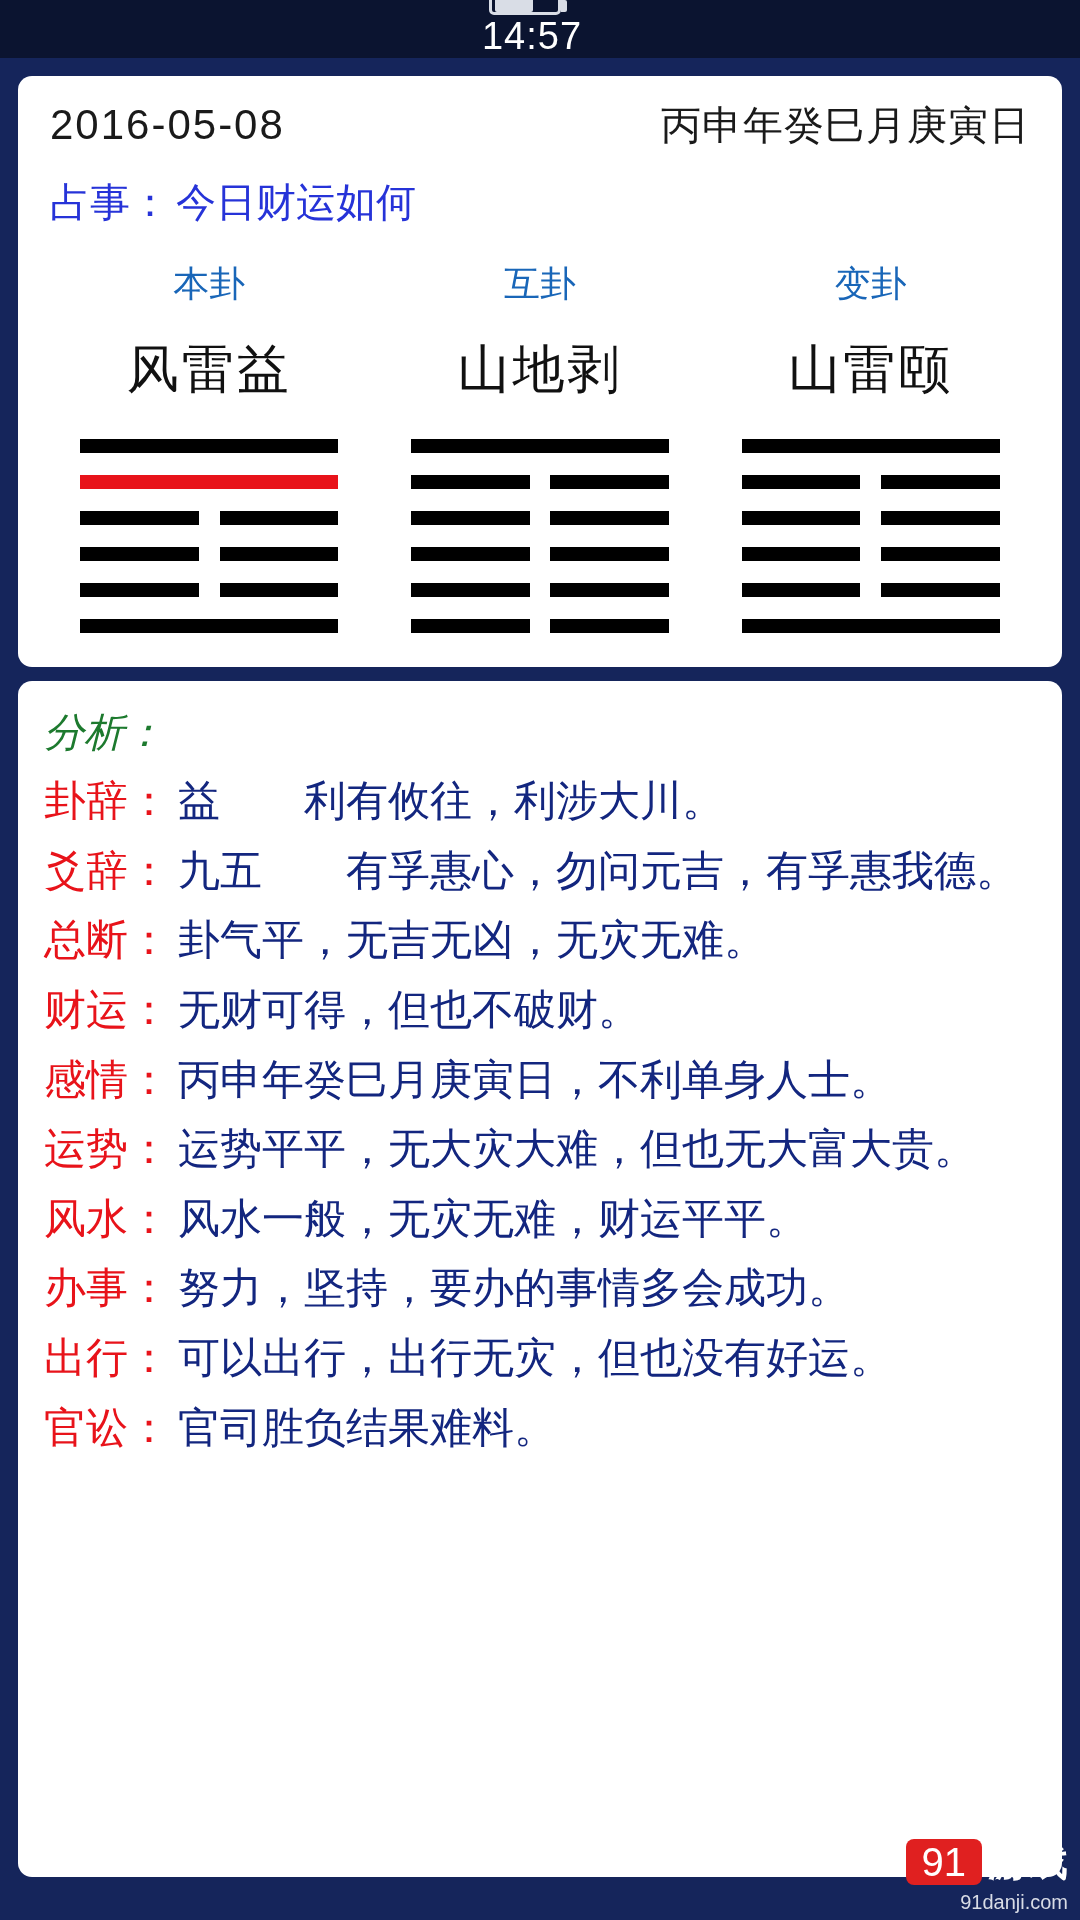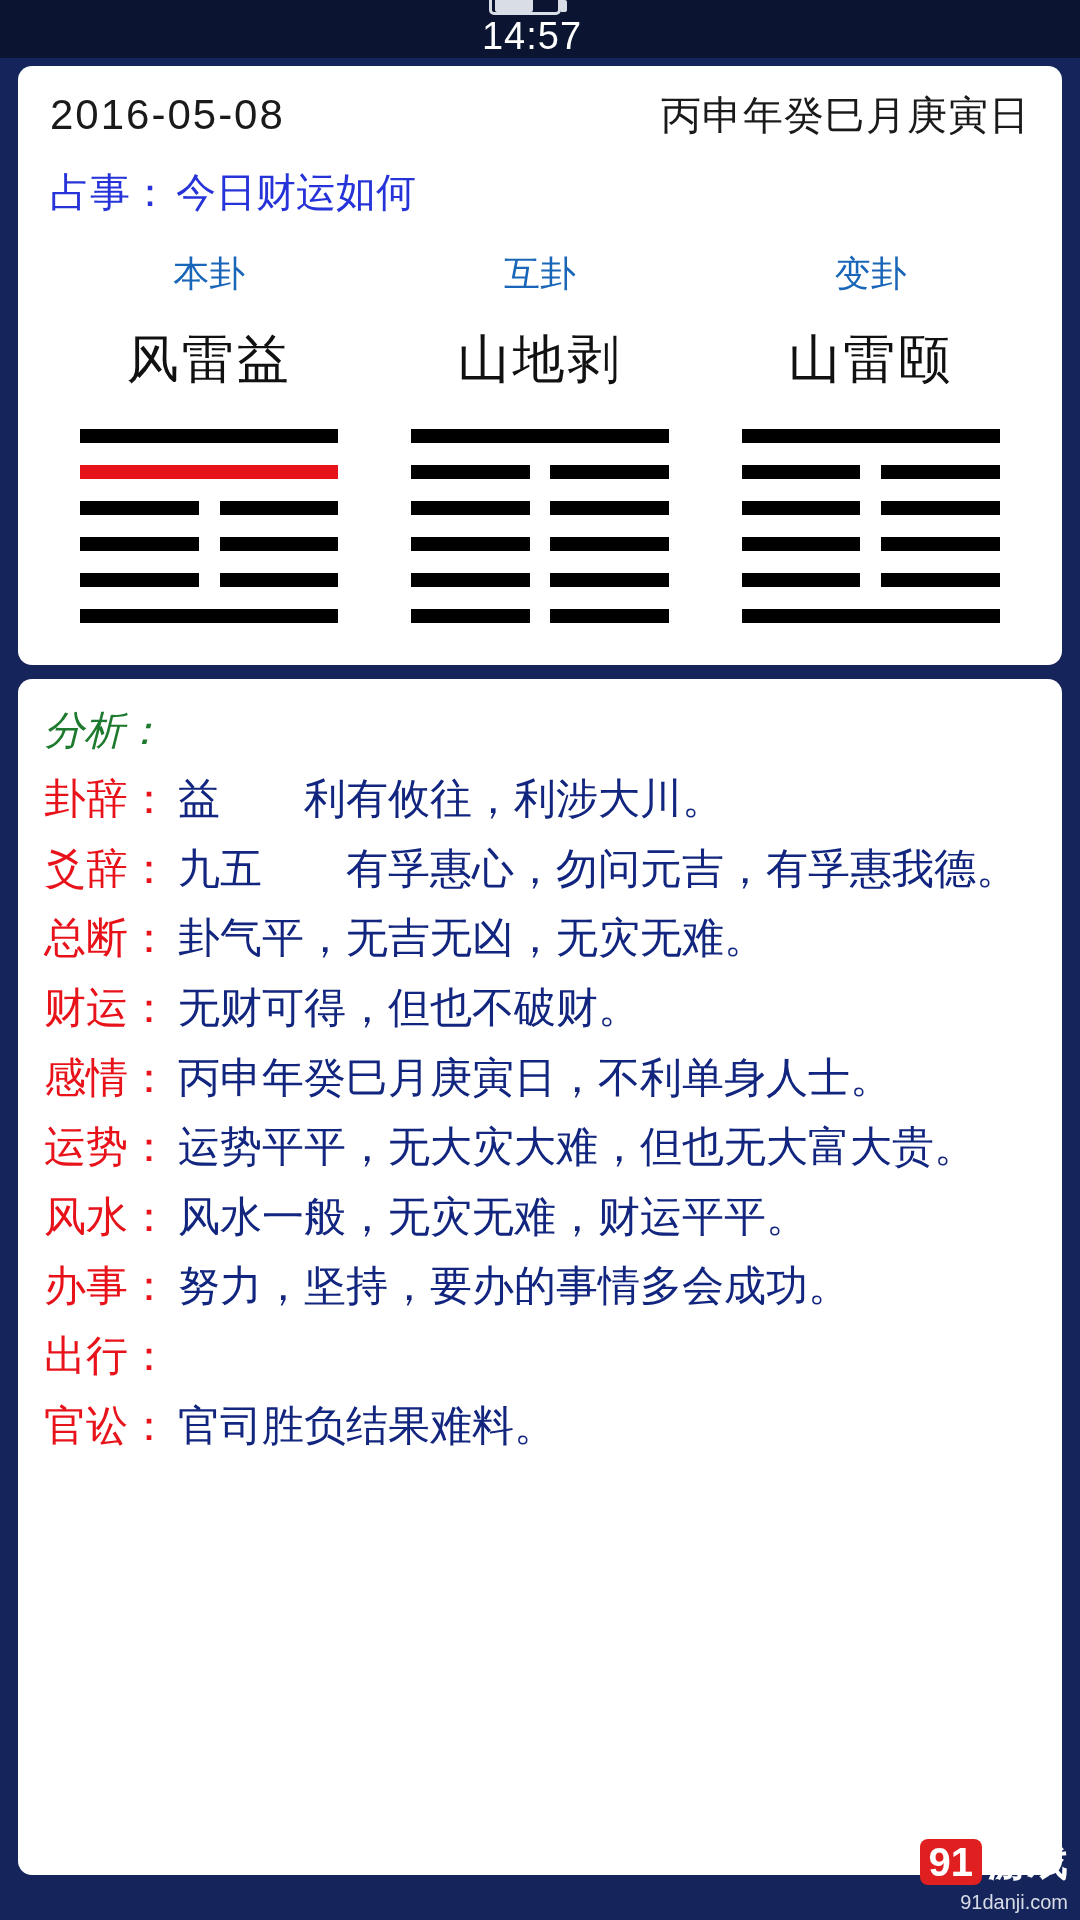--- a/index.html
+++ b/index.html
@@ -47,21 +47,21 @@
     font-family: "Liberation Sans", sans-serif;
     font-size: 38px; color: #ffffff; letter-spacing: 1px;
   }
 
   
   .card {
     background: #ffffff;
     border-radius: 14px;
     margin: 0 18px 14px 18px;
   }
-  #top-card { margin-top: 8px; padding: 22px 26px 20px 26px; }
+  #top-card { margin-top: 18px; padding: 22px 26px 12px 26px; }
 
   .row-date {
     display: flex; align-items: baseline; justify-content: space-between;
     padding: 0 6px;
   }
   .date-text {
     font-size: 42px; color: #1a1a1a; letter-spacing: 2px;
     font-family: "Liberation Sans", sans-serif;
   }
   .ganzhi-text { font-size: 40px; color: #1a1a1a; letter-spacing: 1px; }
@@ -94,22 +94,22 @@
   .an-text { font-size: 42px; color: #13267f; margin-left: 8px; }
 
   
   .watermark {
     position: absolute; right: 12px; bottom: 6px;
     display: flex; flex-direction: column; align-items: flex-end;
   }
   .wm-main { display: flex; align-items: center; }
   .wm-num {
     font-family: "Liberation Sans", sans-serif;
-    font-size: 40px; font-weight: bold; color: #ffffff;
-    background: #e02020; border-radius: 8px; padding: 0 9px; line-height: 46px;
+    font-size: 40px; font-weight: normal; color: #ffffff;
+    background: #e02020; border-radius: 8px; padding: 0 16px; line-height: 46px;
   }
   .wm-word {
     font-size: 40px; color: #ffffff; margin-left: 6px; font-weight: bold;
     font-family: "Liberation Sans", sans-serif;
   }
   .wm-sub {
     font-family: "Liberation Sans", sans-serif;
     font-size: 20px; color: #d8dce6; margin-top: 2px;
   }
 </style>
@@ -277,20 +277,21 @@
     <div class="an-row">
       <span class="an-label">风水：</span>
       <span class="an-text">风水一般，无灾无难，财运平平。</span>
     </div>
     <div class="an-row">
       <span class="an-label">办事：</span>
       <span class="an-text">努力，坚持，要办的事情多会成功。</span>
     </div>
     <div class="an-row">
       <span class="an-label">出行：</span>
+      <span class="an-text">可以出行，出行无灾，但也没有好运。</span>
     </div>
     <div class="an-row">
       <span class="an-label">官讼：</span>
       <span class="an-text">官司胜负结果难料。</span>
     </div>
   </div>
 
   <div class="watermark">
     <div class="wm-main">
       <span class="wm-num">91</span>

